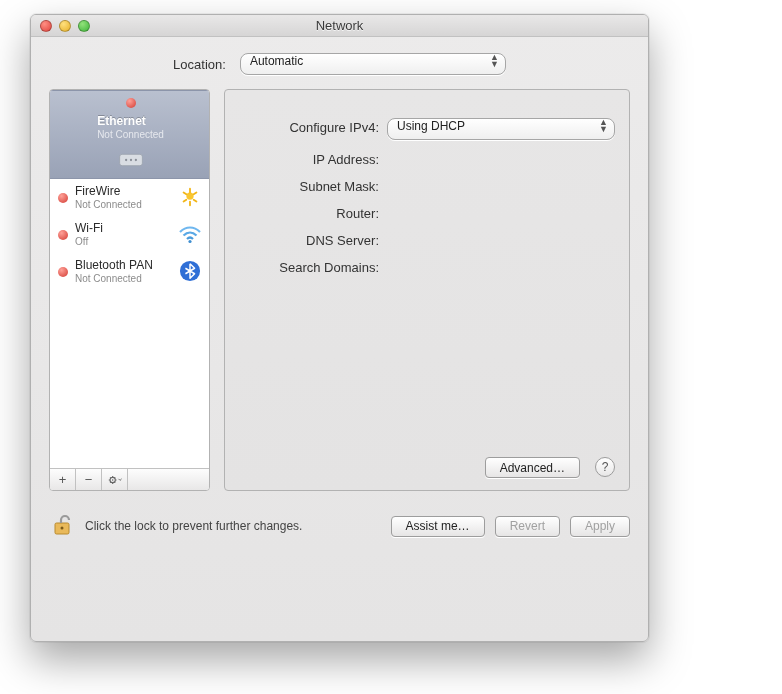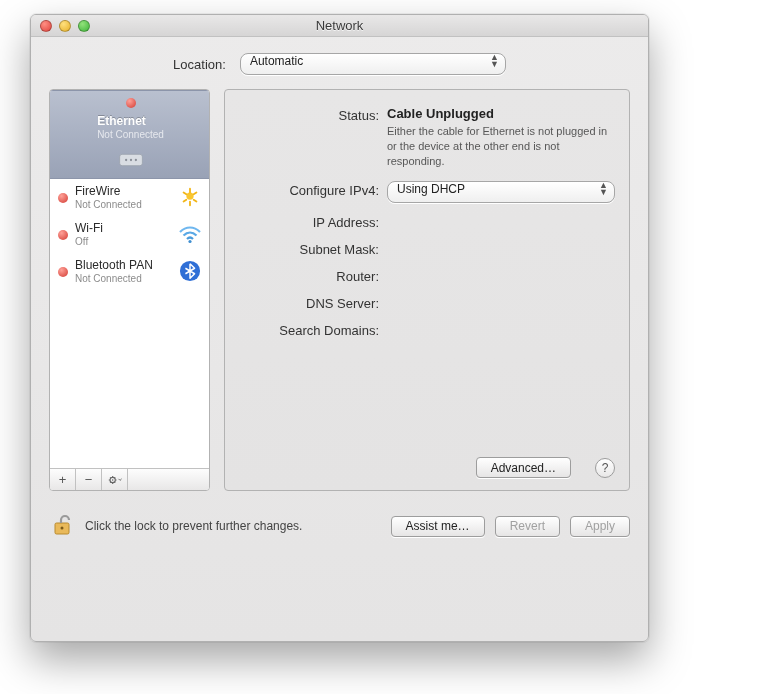--- a/index.html
+++ b/index.html
@@ -94,21 +94,21 @@
 
   .detail {
     flex: 1; height: 402px; border: 1px solid #b2b2b2; border-radius: 4px;
     background: rgba(255,255,255,0.0); padding: 16px 14px; position: relative;
     background: linear-gradient(#e7e6e6,#e4e3e3);
   }
   .drow { display: flex; margin-bottom: 10px; }
   .dlab { width: 148px; text-align: right; font-size: 13px; color: #333; padding-right: 8px; padding-top: 2px;}
   .dval { flex: 1; font-size: 13px; color: #222; }
   .helptext { font-size: 11px; color: #575757; line-height: 1.35; margin-top: 3px; max-width: 260px;}
-  .adv-row { position: absolute; right: 14px; bottom: 12px; display:flex; gap:24px; align-items:flex-end;}
+  .adv-row { position: absolute; right: 14px; bottom: 12px; display:flex; gap:15px; align-items:flex-start;}
   .help-round {
     width: 20px; height: 20px; border-radius: 50%; border: 1px solid #9c9c9c;
     background: linear-gradient(#fff,#e8e7e7); font-size: 12px; color: #555;
     display:flex;align-items:center;justify-content:center;
   }
 
   .footer { margin-top: 20px; display: flex; align-items: center; gap: 10px; justify-content: center; }
   .lock svg { width: 26px; height: 26px; }
   .footer-text { font-size: 12px; color: #444; }
   .spacer { flex: 1; }
@@ -230,27 +230,20 @@
                   <line x1="8.3" y1="4.7" x2="9.3" y2="3.7"></line>
                 </g>
                 <path d="M13.5 5.5l2 2 2-2" fill="none" stroke="#666" stroke-width="1.2"></path>
               </svg>
           </button>
         </div>
       </div>
 
       <div class="detail">
 
-        <div class="drow">
-          <div class="dlab">Status:</div>
-          <div class="dval">
-            <div class="bold" style="font-weight:bold">Cable Unplugged</div>
-            <div class="helptext">Either the cable for Ethernet is not plugged in or the device at the other end is not responding.</div>
-          </div>
-        </div>
 
         <div class="drow" style="margin-top:12px">
           <div class="dlab">Configure IPv4:</div>
           <div class="dval">
             <div class="popup" style="width:228px">
               <span>Using DHCP</span>
               <span class="ud">
                   <span>▲</span>
                   <span>▼</span>
                 </span>

